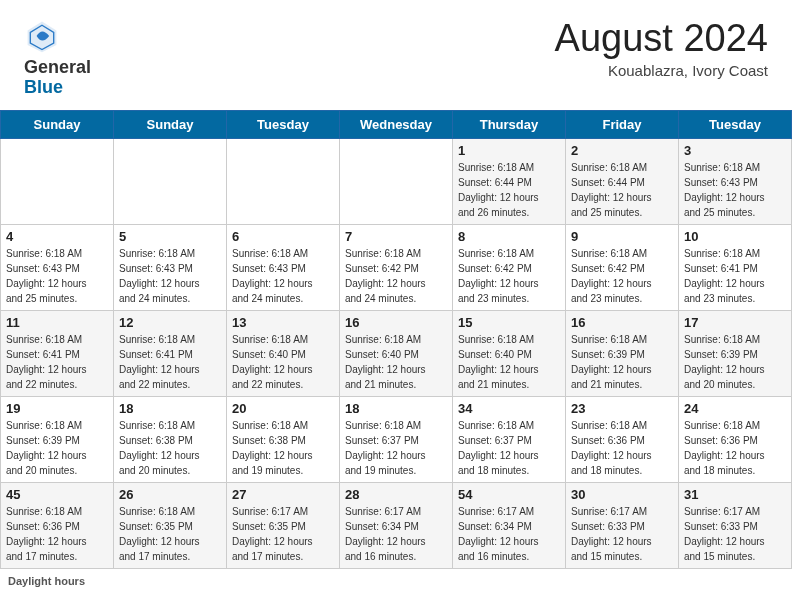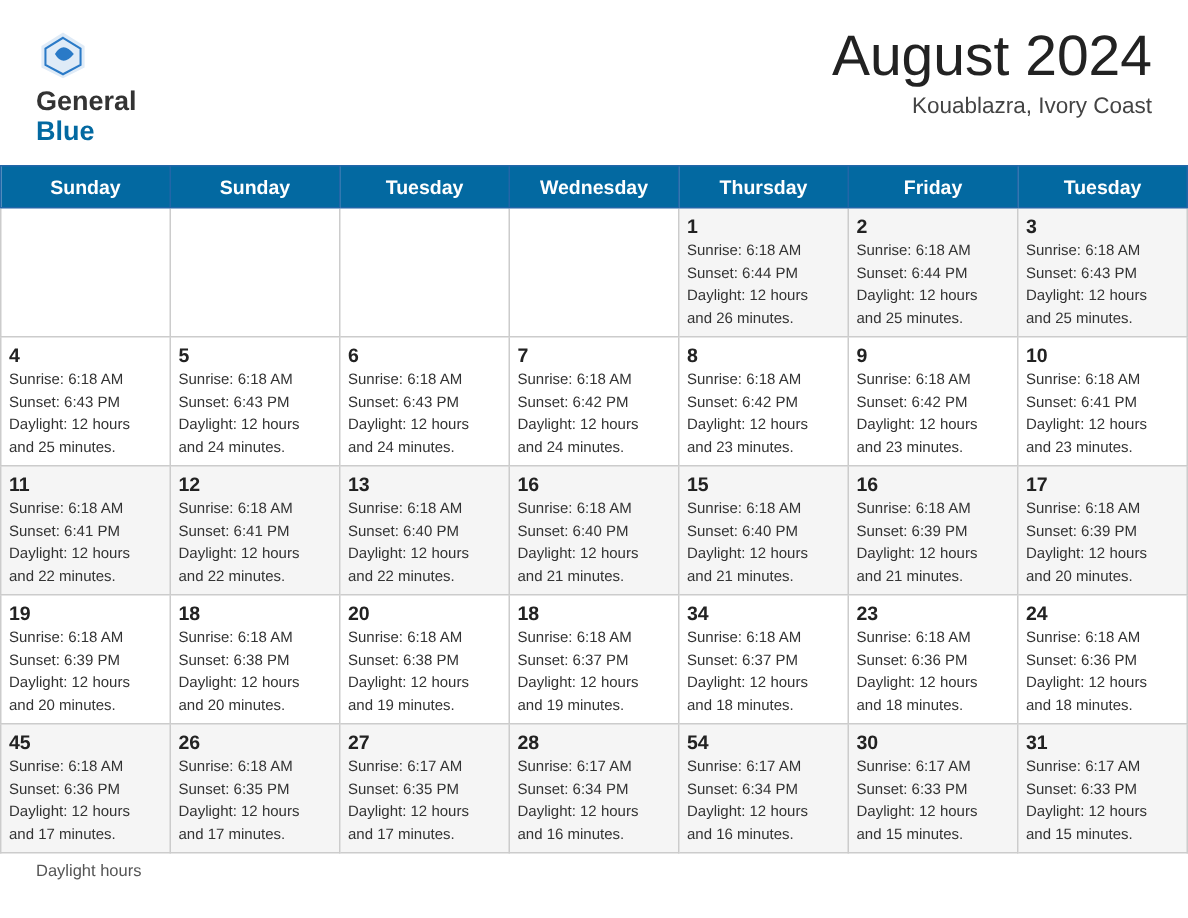--- a/index.html
+++ b/index.html
@@ -95,23 +95,24 @@
     }
     .day-info {
       font-size: 10px;
       color: #333;
       line-height: 1.5;
     }
     td.empty {
       background: #fff !important;
     }
     .footer-note {
-      padding: 6px 24px;
+      padding: 6px 8px;
       font-size: 11px;
       color: #555;
+      font-weight: bold;
     }
   </style>
 </head>
 <body>
 
 <div class="header">
   <div class="logo">
     <svg class="logo-icon" viewBox="0 0 40 40">
       <polygon points="20,4 36,14 36,30 20,38 4,30 4,14" fill="#2a7ac7" opacity="0.15"></polygon>
       <polygon points="20,8 33,16 33,28 20,35 7,28 7,16" fill="none" stroke="#2a7ac7" stroke-width="1.5"></polygon>

